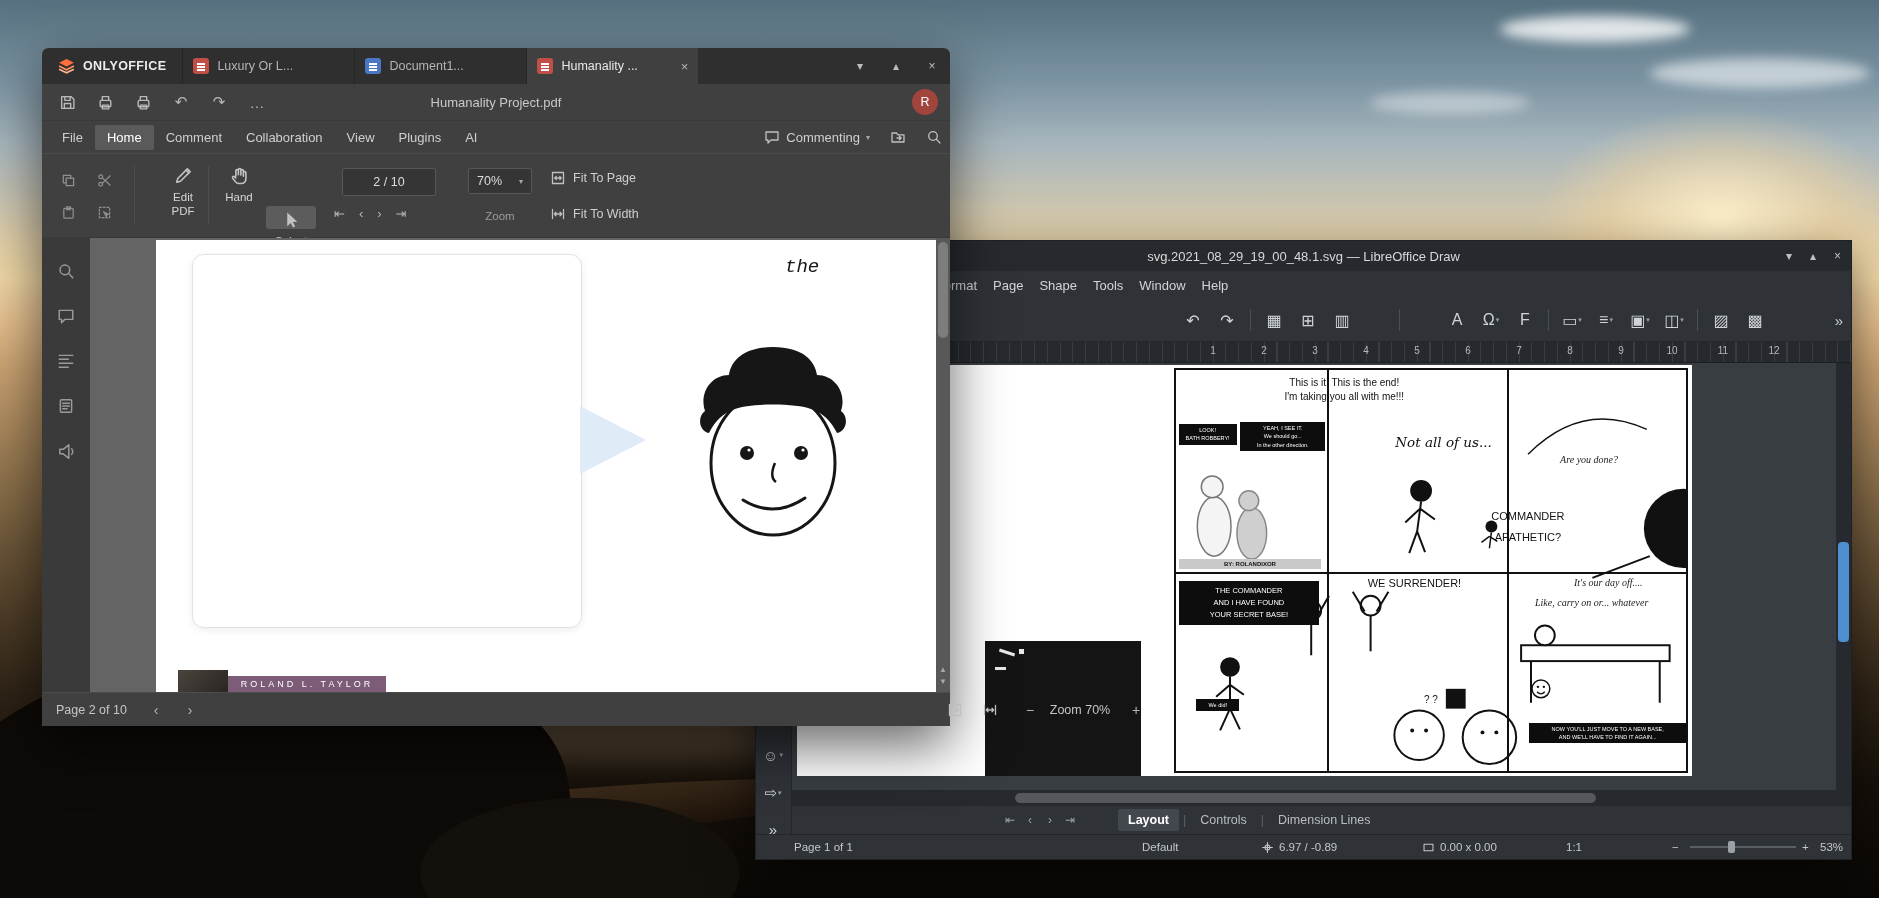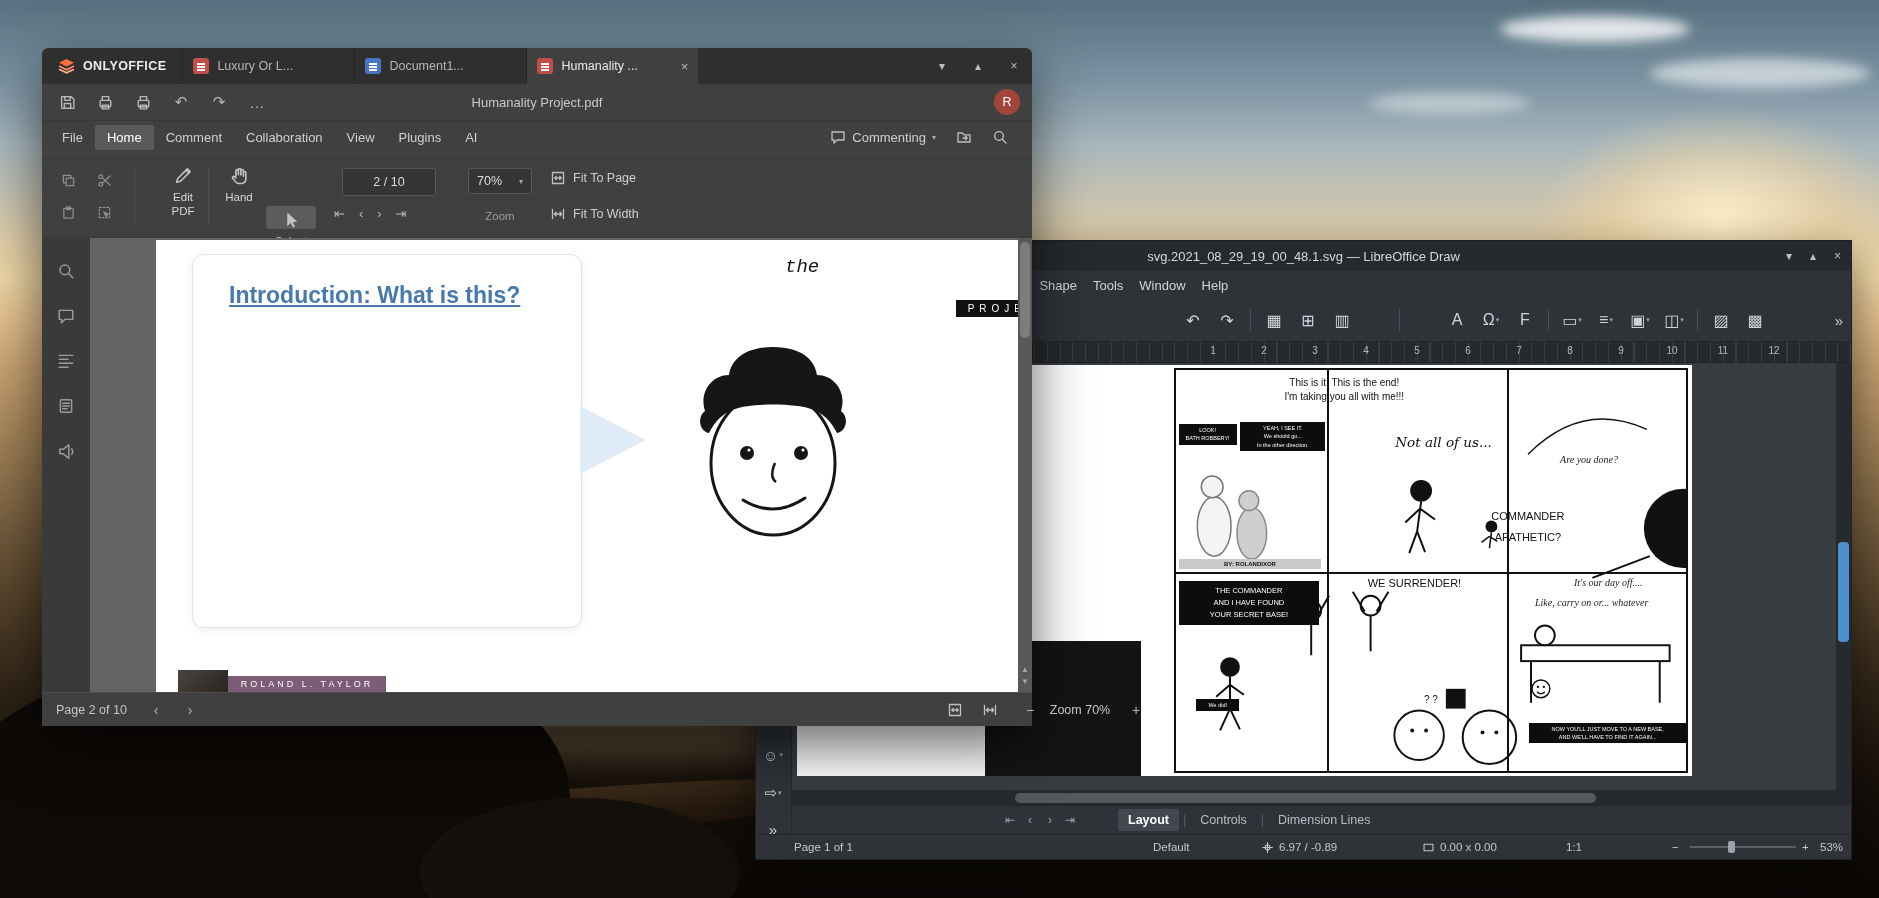--- a/index.html
+++ b/index.html
@@ -91,21 +91,21 @@
   .tab-sep{color:#5a5f65;margin:0 4px;}
   .lo-status{height:24px;flex:0 0 24px;background:#2f3338;border-top:1px solid #24272a;
     position:relative;color:#c3c7cb;font-size:11.5px;}
   .ds{position:absolute;top:0;height:24px;display:flex;align-items:center;gap:5px;}
   .ds .icg svg{width:13px;height:13px;}
   .zoom-track{position:absolute;left:934px;top:11px;width:106px;height:2px;background:#5a5f64;}
   .zoom-thumb{position:absolute;left:38px;top:-5px;width:7px;height:12px;background:#9aa0a6;border-radius:2px;}
   #fourway-icon{color:#5aa0e0;}
 
   
-  #oo{position:absolute;left:42px;top:48px;width:990px;height:678px;z-index:3;
+  #oo{position:absolute;left:42px;top:48px;width:908px;height:678px;z-index:3;
     display:flex;flex-direction:column;background:#a3a3a3;border-radius:6px 6px 0 0;
     box-shadow:0 20px 55px rgba(0,0,0,.6);}
   .oo-titlebar{height:36px;flex:0 0 36px;background:#2f2f2f;border-radius:6px 6px 0 0;
     display:flex;align-items:stretch;}
   .oo-brand{display:flex;align-items:center;gap:8px;padding:0 16px;}
   .oo-brand .icg svg{width:17px;height:17px;}
   .oo-brand-name{color:#ededed;font-weight:bold;font-size:12.5px;letter-spacing:.4px;}
   .oo-tabs{display:flex;align-items:stretch;}
   .oo-tab{width:172px;display:flex;align-items:center;gap:8px;padding:0 10px;
     color:#b5b5b5;font-size:12.5px;border-left:1px solid #262626;box-sizing:border-box;}
@@ -129,21 +129,21 @@
   .oo-doctitle{position:absolute;left:0;right:0;text-align:center;color:#c9c9c9;
     font-size:13px;pointer-events:none;}
   .oo-avatar{position:absolute;right:12px;top:5px;width:26px;height:26px;border-radius:50%;
     background:#a1453c;color:#fff;display:flex;align-items:center;justify-content:center;font-size:12.5px;}
   .oo-menubar{height:32px;flex:0 0 32px;background:#404040;display:flex;align-items:center;
     position:relative;padding-left:8px;}
   .oo-menu{display:flex;align-items:center;}
   .oo-menu-item{padding:5px 12px;color:#cfcfcf;font-size:13px;border-radius:2px;}
   .oo-menu-item.active{background:#5a5a5a;color:#fff;}
   .oo-menu-right{position:absolute;right:0;top:0;height:100%;display:flex;align-items:center;
-    gap:20px;padding-right:24px;color:#cfcfcf;font-size:13px;}
+    gap:20px;padding-right:8px;color:#cfcfcf;font-size:13px;}
   .oo-commenting{display:flex;align-items:center;gap:6px;}
   .chev{font-size:8px;color:#a8a8a8;}
   .mic{color:#c0c0c0;display:inline-flex;}
   .mic svg{width:16px;height:16px;}
   .oo-toolbar{height:83px;flex:0 0 83px;background:#404040;border-top:1px solid #4a4a4a;
     border-bottom:1px solid #393939;position:relative;}
   .ti{position:absolute;width:28px;height:28px;display:flex;align-items:center;
     justify-content:center;color:#8f8f8f;}
   .ti svg{width:15px;height:15px;}
   .tsep{position:absolute;top:12px;bottom:12px;width:1px;background:#4e4e4e;}
@@ -424,21 +424,21 @@
             <span class="tab-sep">|</span>
             <span class="lo-tab">Controls</span>
             <span class="tab-sep">|</span>
             <span class="lo-tab">Dimension Lines</span>
           </span>
       </div>
     </div>
   </div>
   <div class="lo-status">
     <span class="ds" style="left:38px">Page 1 of 1</span>
-    <span class="ds" style="left:397px">Default</span>
+    <span class="ds" style="left:386px">Default</span>
     <span class="ds" style="left:505px">
         <span class="icg" id="pos-icon">
           <svg viewBox="0 0 16 16" stroke="currentColor" fill="none" stroke-width="1.3" stroke-linecap="round" stroke-linejoin="round">
             <path d="M8 2v12M2 8h12"></path>
             <circle cx="8" cy="8" r="3"></circle>
           </svg>
         </span>
         <span>6.97 / -0.89</span>
       </span>
     <span class="ds" style="left:666px">
@@ -708,21 +708,20 @@
             <svg viewBox="0 0 16 16" stroke="currentColor" fill="none" stroke-width="1.3" stroke-linecap="round" stroke-linejoin="round">
               <path d="M2.5 6.5v4h3l5 4v-12l-5 4z"></path>
               <path d="M13 6a4 4 0 0 1 0 5"></path>
             </svg>
           </span>
         </span>
       </div>
     <div class="oo-docarea">
       <div class="oo-page">
         <div class="bubble">
-          <div class="pg-heading">Introduction: What is this?</div>
         </div>
         <div class="bubble-tail"></div>
         <div class="logo-the">the</div>
         <div class="logo-sub">PROJECT</div>
         <svg class="face" viewBox="0 0 180 205">
           <ellipse cx="90" cy="128" rx="62" ry="72" fill="#fff" stroke="#161616" stroke-width="3"></ellipse>
           <path d="M90 12 C60 12 48 26 46 40 C28 40 16 58 22 76 C14 82 16 96 26 98 C32 86 40 78 52 74 C66 68 114 68 128 74 C140 78 148 86 154 98 C164 96 166 82 158 76 C164 58 152 40 134 40 C132 26 120 12 90 12 Z" fill="#161616"></path>
           <circle cx="64" cy="118" r="7" fill="#161616"></circle>
             <circle cx="118" cy="118" r="7" fill="#161616"></circle>
           <circle cx="66" cy="115" r="1.6" fill="#fff"></circle>

